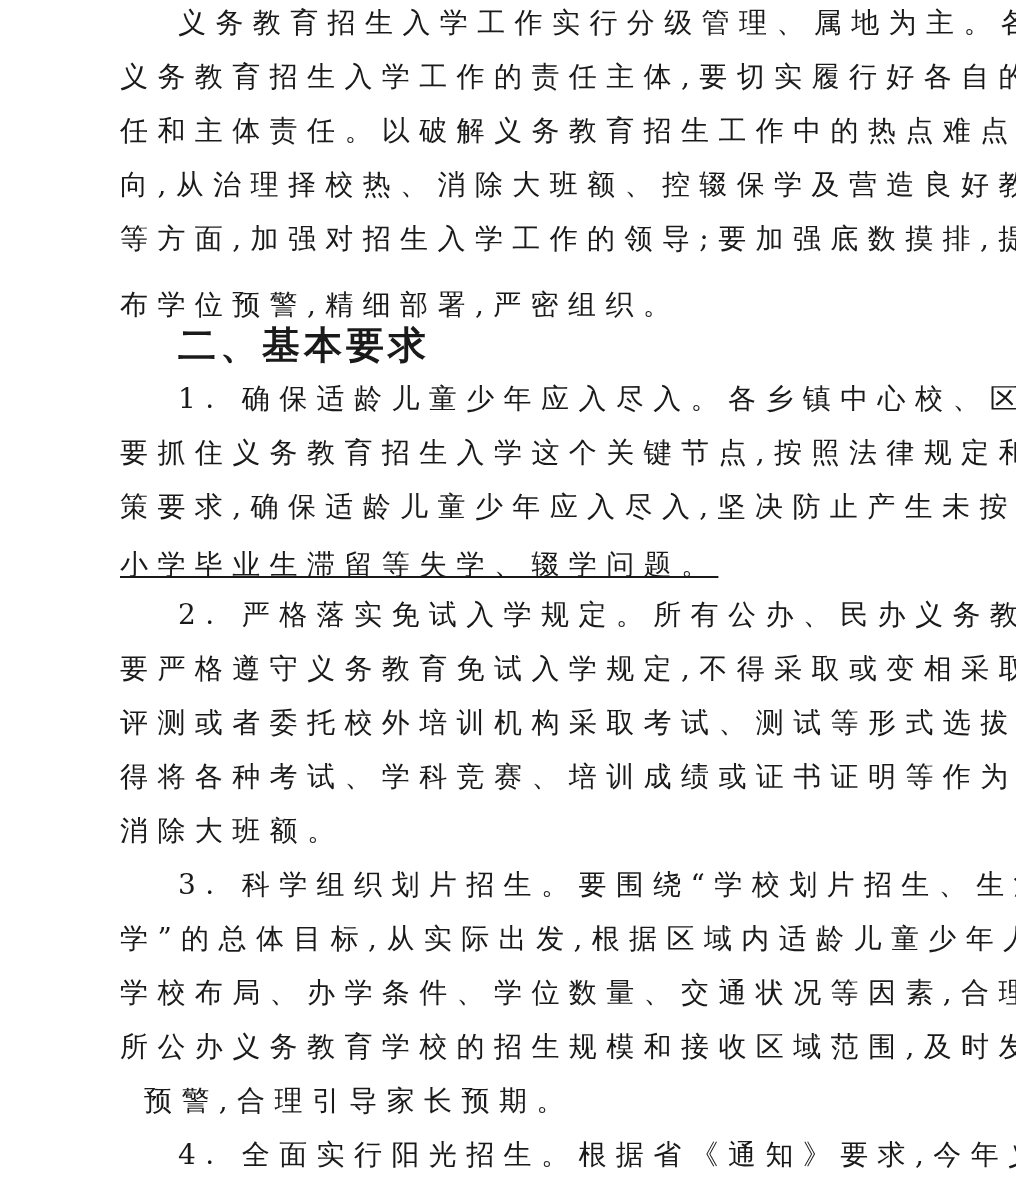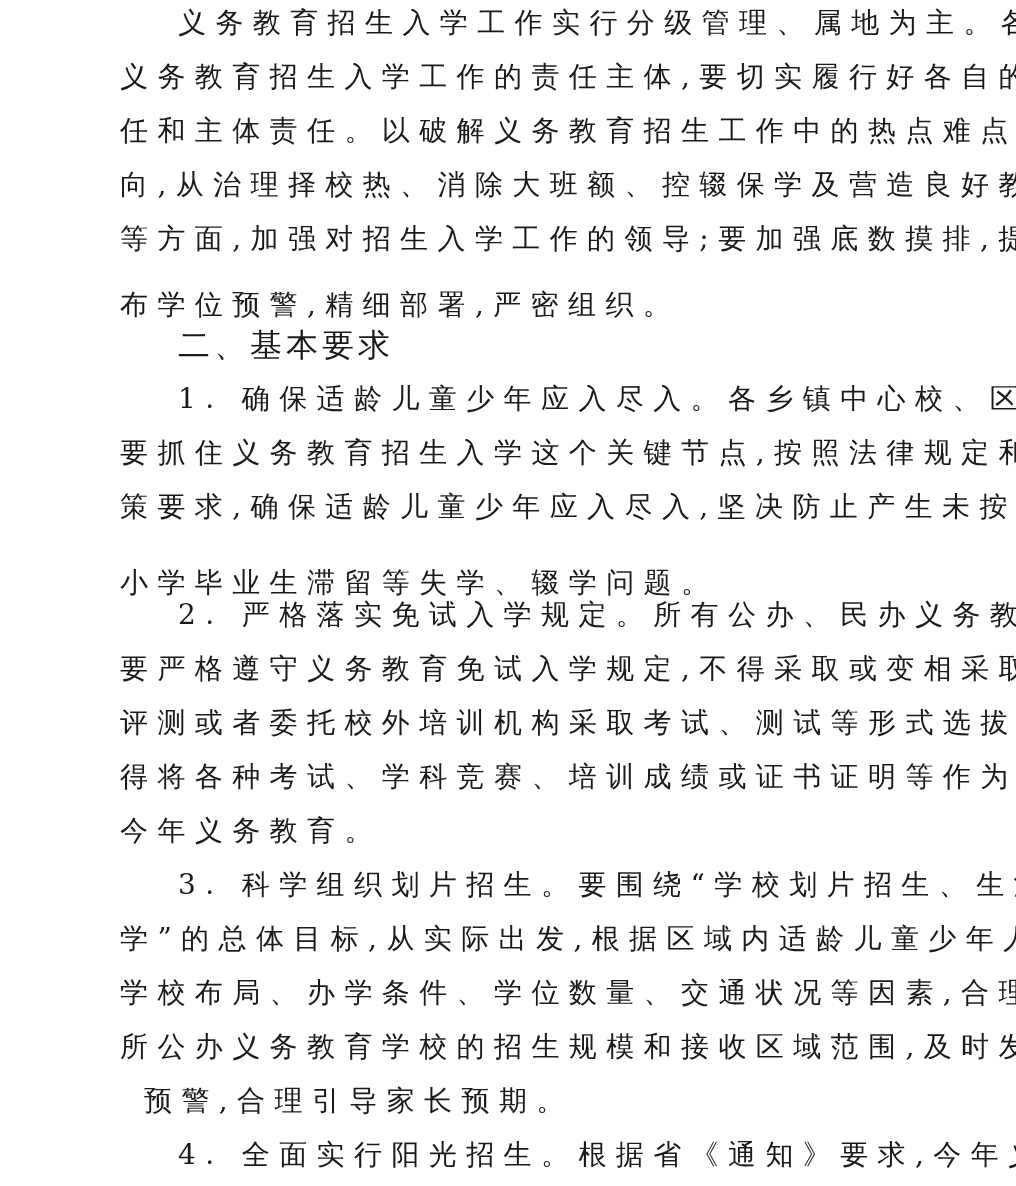--- a/index.html
+++ b/index.html
@@ -25,49 +25,49 @@
       position: absolute;
       left: 0;
       height: 54px;
       line-height: 54px;
       font-size: 28px;
       white-space: nowrap;
       letter-spacing: 9.4px;
     }
     .heading {
       font-family: "DejaVu Sans", "Liberation Sans", sans-serif;
-      font-weight: normal;
-      font-size: 32px;
+      font-weight: bold;
+      font-size: 38px;
       letter-spacing: 4px;
     }
   </style>
 </head>
 <body>
 
 <div class="page">
 
   <div class="line" style="top:-4px; left:58px;">义务教育招生入学工作实行分级管理、属地为主。各学校是</div>
   <div class="line" style="top:50px;">义务教育招生入学工作的责任主体,要切实履行好各自的属地责</div>
   <div class="line" style="top:104px;">任和主体责任。以破解义务教育招生工作中的热点难点问题为导</div>
   <div class="line" style="top:158px;">向,从治理择校热、消除大班额、控辍保学及营造良好教育生态</div>
   <div class="line" style="top:212px;">等方面,加强对招生入学工作的领导;要加强底数摸排,提前发</div>
   <div class="line" style="top:278px;">布学位预警,精细部署,严密组织。</div>
 
   <div class="line heading" style="top:318px; left:58px;">二、基本要求</div>
 
   <div class="line" style="top:372px; left:58px;">1. 确保适龄儿童少年应入尽入。各乡镇中心校、区直各学校</div>
   <div class="line" style="top:426px;">要抓住义务教育招生入学这个关键节点,按照法律规定和国家政</div>
   <div class="line" style="top:480px;">策要求,确保适龄儿童少年应入尽入,坚决防止产生未按时入学、</div>
-  <div class="line" style="top:556px;">小学毕业生滞留等失学、辍学问题。</div>
+  <div class="line" style="top:538px;text-decoration:underline;">小学毕业生滞留等失学、辍学问题。</div>
 
   <div class="line" style="top:588px; left:58px;">2. 严格落实免试入学规定。所有公办、民办义务教育学校都</div>
   <div class="line" style="top:642px;">要严格遵守义务教育免试入学规定,不得采取或变相采取考试、</div>
   <div class="line" style="top:696px;">评测或者委托校外培训机构采取考试、测试等形式选拔学生,不</div>
   <div class="line" style="top:750px;">得将各种考试、学科竞赛、培训成绩或证书证明等作为招生入学</div>
-  <div class="line" style="top:804px;">今年义务教育。</div>
+  <div class="line" style="top:804px;">消除大班额。</div>
 
   <div class="line" style="top:858px; left:58px;">3. 科学组织划片招生。要围绕“学校划片招生、生源就近入</div>
   <div class="line" style="top:912px;">学”的总体目标,从实际出发,根据区域内适龄儿童少年人数、</div>
   <div class="line" style="top:966px;">学校布局、办学条件、学位数量、交通状况等因素,合理确定每</div>
   <div class="line" style="top:1020px;">所公办义务教育学校的招生规模和接收区域范围,及时发布学位</div>
   <div class="line" style="top:1074px;margin-left:24px;">预警,合理引导家长预期。</div>
 
   <div class="line" style="top:1128px; left:58px;">4. 全面实行阳光招生。根据省《通知》要求,今年义务教育</div>
 </div>
 

